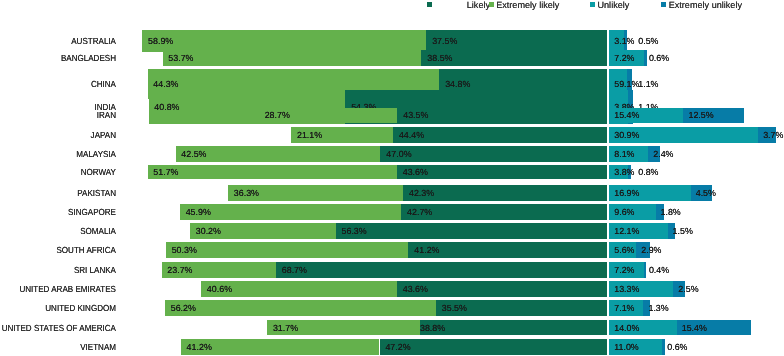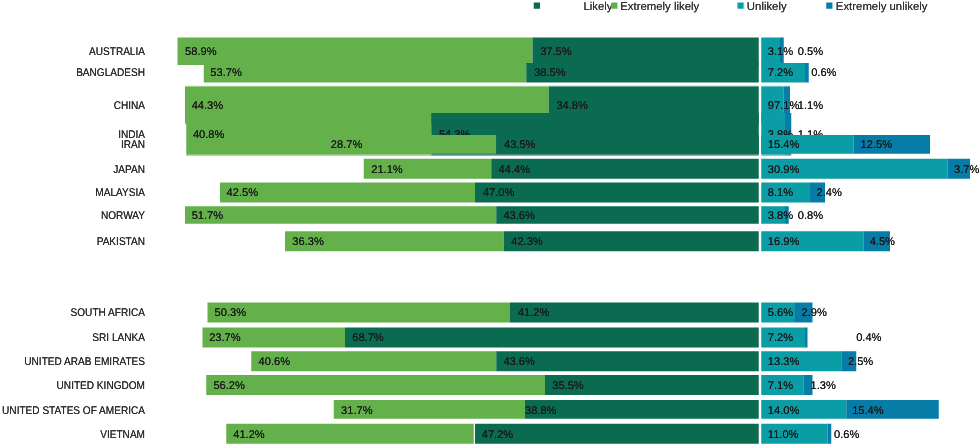--- a/index.html
+++ b/index.html
@@ -73,21 +73,21 @@
 <div class="val" style="left:648.95px;">0.6%</div>
 </div>
 <div class="row" style="top:69.00px;height:30px;">
 <div class="cat">CHINA</div>
 <div class="seg" style="left:147.65px;width:291.61px;background:#64B14C;"></div>
 <div class="seg" style="left:439.26px;width:167.74px;background:#0B6B50;"></div>
 <div class="seg" style="left:609.25px;width:17.35px;background:#0A9DA5;"></div>
 <div class="seg" style="left:626.60px;width:5.30px;background:#077CA7;"></div>
 <div class="val" style="left:153.35px;">44.3%</div>
 <div class="val" style="left:445.16px;">34.8%</div>
-<div class="val" style="left:614.25px;">97.1%</div>
+<div class="val" style="left:614.25px;">59.1%</div>
 <div class="val" style="left:638.28px;">1.1%</div>
 </div>
 <div class="row" style="top:90px;height:34px;">
 <div class="cat">INDIA</div>
 <div class="seg" style="left:148.62px;width:196.66px;background:#64B14C;"></div>
 <div class="seg" style="left:345.27px;width:261.73px;background:#0B6B50;"></div>
 <div class="seg" style="left:609.25px;width:18.32px;background:#0A9DA5;"></div>
 <div class="seg" style="left:627.57px;width:5.30px;background:#077CA7;"></div>
 <div class="val" style="left:154.32px;">40.8%</div>
 <div class="val" style="left:351.17px;">54.3%</div>
@@ -142,41 +142,63 @@
 <div class="cat">PAKISTAN</div>
 <div class="seg" style="left:228.15px;width:174.97px;background:#64B14C;"></div>
 <div class="seg" style="left:403.11px;width:203.89px;background:#0B6B50;"></div>
 <div class="seg" style="left:609.25px;width:81.46px;background:#0A9DA5;"></div>
 <div class="seg" style="left:690.71px;width:21.69px;background:#077CA7;"></div>
 <div class="val" style="left:233.85px;">36.3%</div>
 <div class="val" style="left:409.01px;">42.3%</div>
 <div class="val" style="left:614.25px;">16.9%</div>
 <div class="val" style="left:695.71px;">4.5%</div>
 </div>
+<div class="row" style="top:203.92px;height:15.90px;">
+<div class="cat">SINGAPORE</div>
+<div class="seg" style="left:179.95px;width:221.24px;background:#64B14C;"></div>
+<div class="seg" style="left:401.19px;width:205.81px;background:#0B6B50;"></div>
+<div class="seg" style="left:609.25px;width:46.27px;background:#0A9DA5;"></div>
+<div class="seg" style="left:655.52px;width:8.68px;background:#077CA7;"></div>
+<div class="val" style="left:185.65px;">45.9%</div>
+<div class="val" style="left:407.09px;">42.7%</div>
+<div class="val" style="left:614.25px;">9.6%</div>
+<div class="val" style="left:660.52px;">1.8%</div>
+</div>
+<div class="row" style="top:223.20px;height:15.90px;">
+<div class="cat">SOMALIA</div>
+<div class="seg" style="left:190.07px;width:145.56px;background:#64B14C;"></div>
+<div class="seg" style="left:335.63px;width:271.37px;background:#0B6B50;"></div>
+<div class="seg" style="left:609.25px;width:58.32px;background:#0A9DA5;"></div>
+<div class="seg" style="left:667.57px;width:7.23px;background:#077CA7;"></div>
+<div class="val" style="left:195.77px;">30.2%</div>
+<div class="val" style="left:341.53px;">56.3%</div>
+<div class="val" style="left:614.25px;">12.1%</div>
+<div class="val" style="left:672.57px;">1.5%</div>
+</div>
 <div class="row" style="top:242.47px;height:15.90px;">
 <div class="cat">SOUTH AFRICA</div>
 <div class="seg" style="left:165.97px;width:242.45px;background:#64B14C;"></div>
 <div class="seg" style="left:408.42px;width:198.58px;background:#0B6B50;"></div>
 <div class="seg" style="left:609.25px;width:26.99px;background:#0A9DA5;"></div>
 <div class="seg" style="left:636.24px;width:13.98px;background:#077CA7;"></div>
 <div class="val" style="left:171.67px;">50.3%</div>
 <div class="val" style="left:414.32px;">41.2%</div>
 <div class="val" style="left:614.25px;">5.6%</div>
 <div class="val" style="left:641.24px;">2.9%</div>
 </div>
 <div class="row" style="top:261.75px;height:15.90px;">
 <div class="cat">SRI LANKA</div>
 <div class="seg" style="left:161.63px;width:114.23px;background:#64B14C;"></div>
 <div class="seg" style="left:275.87px;width:331.13px;background:#0B6B50;"></div>
 <div class="seg" style="left:609.25px;width:34.70px;background:#0A9DA5;"></div>
 <div class="seg" style="left:643.95px;width:1.93px;background:#077CA7;"></div>
 <div class="val" style="left:167.33px;">23.7%</div>
 <div class="val" style="left:281.77px;">68.7%</div>
 <div class="val" style="left:614.25px;">7.2%</div>
-<div class="val" style="left:648.95px;margin-left:36px;">0.4%</div>
+<div class="val" style="left:648.95px;">0.4%</div>
 </div>
 <div class="row" style="top:281.02px;height:15.90px;">
 <div class="cat">UNITED ARAB EMIRATES</div>
 <div class="seg" style="left:201.16px;width:195.69px;background:#64B14C;"></div>
 <div class="seg" style="left:396.85px;width:210.15px;background:#0B6B50;"></div>
 <div class="seg" style="left:609.25px;width:64.11px;background:#0A9DA5;"></div>
 <div class="seg" style="left:673.36px;width:12.05px;background:#077CA7;"></div>
 <div class="val" style="left:206.86px;">40.6%</div>
 <div class="val" style="left:402.75px;">43.6%</div>
 <div class="val" style="left:614.25px;">13.3%</div>

